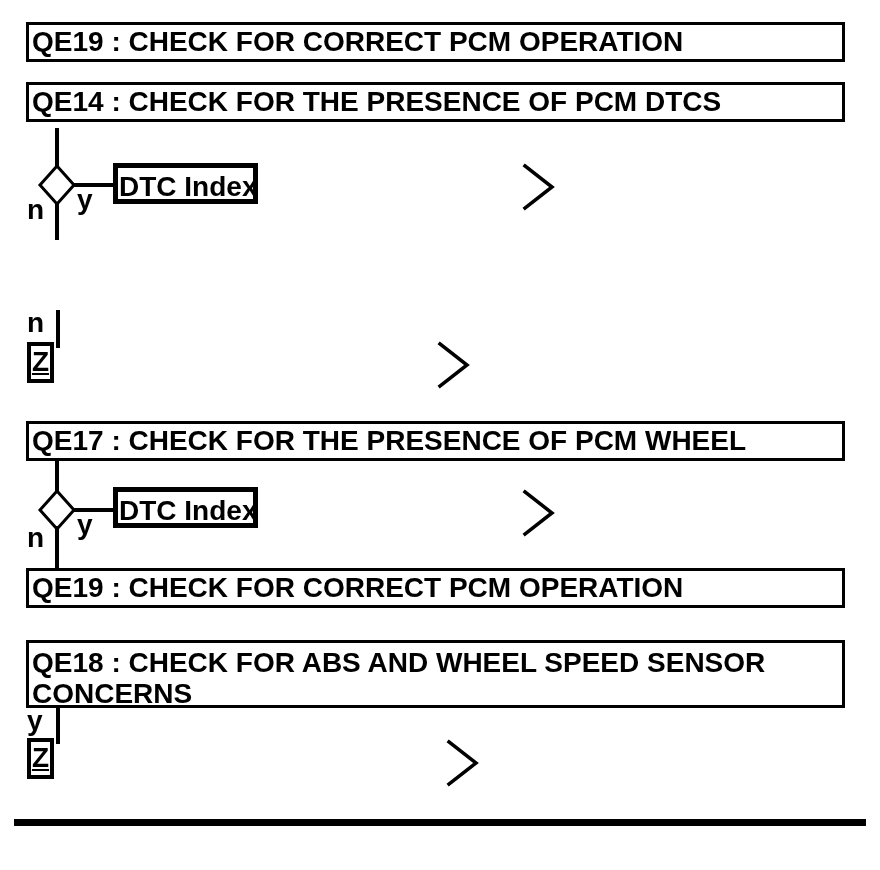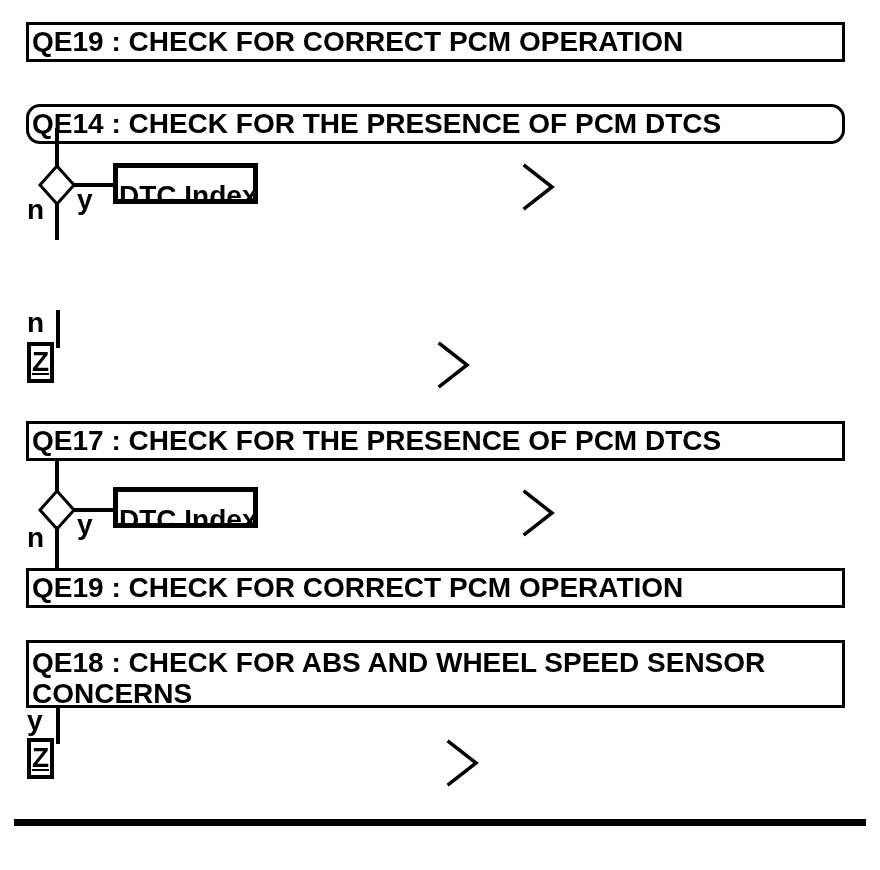--- a/index.html
+++ b/index.html
@@ -38,21 +38,21 @@
     left: 113px;
     width: 145px;
     height: 41px;
     box-sizing: border-box;
     border: 5px solid #000;
     background: #fff;
     font-size: 28px;
     line-height: 30px;
     white-space: nowrap;
     overflow: hidden;
-    padding: 13px 1px;
+    padding: 4px 1px;
     cursor: pointer;
   }
   
   .branch-label {
     position: absolute;
     font-size: 28px;
     line-height: 28px;
   }
   
   .zbox {
@@ -81,21 +81,21 @@
     background: #000;
   }
 </style>
 </head>
 <body>
 
 <div class="canvas">
 
   <div class="step one-line" style="top:22px;">QE19 : CHECK FOR CORRECT PCM OPERATION</div>
 
-  <div class="step one-line" style="top:104px;border-radius:14px;">QE14 : CHECK FOR THE PRESENCE OF PCM DTCS</div>
+  <div class="step one-line" style="top:82px;">QE14 : CHECK FOR THE PRESENCE OF PCM DTCS</div>
 
   <div class="vline" style="left:55px;top:128px;height:40px;"></div>
 
   <svg class="diamond" style="left:37px;top:164px;" width="40" height="44">
     <polygon points="20,2 37,21 20,40 3,21" fill="#ffffff" stroke="#000000" stroke-width="3"></polygon>
   </svg>
 
   <div class="hline" style="left:73px;top:183px;width:40px;"></div>
 
   <div class="dtc" style="top:163px;">DTC Index</div>
@@ -116,21 +116,21 @@
   <div class="vline" style="left:56px;top:310px;height:38px;"></div>
 
   <div class="zbox" style="top:342px;">
     <span>Z</span>
   </div>
 
   <svg class="chev" style="left:437px;top:341px;" width="34" height="50">
     <polyline points="3,3 30,24 3,45" fill="none" stroke="#000000" stroke-width="3.5" stroke-linecap="square"></polyline>
   </svg>
 
-  <div class="step one-line" style="top:421px;">QE17 : CHECK FOR THE PRESENCE OF PCM DTCS</div>
+  <div class="step one-line" style="top:421px;">QE17 : CHECK FOR THE PRESENCE OF PCM WHEEL</div>
 
   <div class="vline" style="left:55px;top:459px;height:34px;"></div>
 
   <svg class="diamond" style="left:37px;top:489px;" width="40" height="44">
     <polygon points="20,2 37,21 20,40 3,21" fill="#ffffff" stroke="#000000" stroke-width="3"></polygon>
   </svg>
 
   <div class="hline" style="left:73px;top:508px;width:40px;"></div>
 
   <div class="dtc" style="top:487px;">DTC Index</div>

